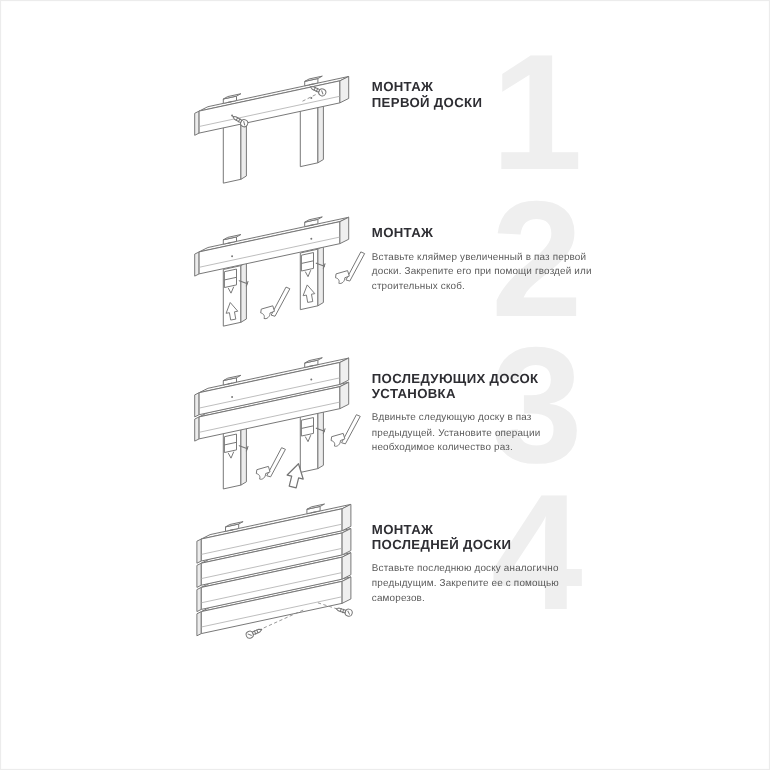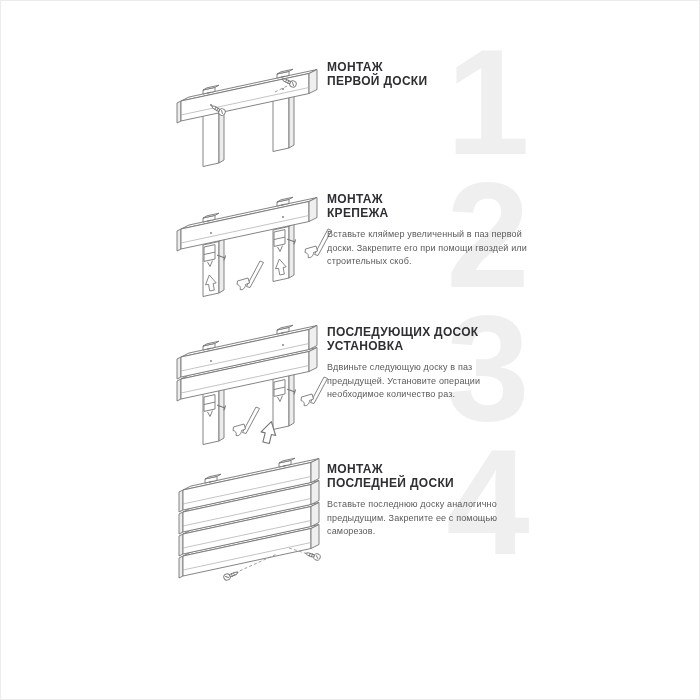--- a/index.html
+++ b/index.html
@@ -9,21 +9,21 @@
     border:1px solid #ececec;box-sizing:border-box;
     font-family:"Liberation Sans",sans-serif;overflow:hidden;
   }
   .step{position:absolute;left:0;width:700px;height:140px;}
   .num{
     position:absolute;left:428px;top:-24px;width:118px;
     text-align:center;font-size:150px;line-height:1;font-weight:bold;
     color:var(--step-number,#efefef);z-index:0;user-select:none;
   }
   .fig{position:absolute;margin:0;z-index:1;}
-  .txt{position:absolute;left:326px;width:205px;z-index:2;}
+  .txt{position:absolute;left:337px;width:205px;z-index:2;margin-top:12px;}
   .title{
     margin:0 0 8px 0;font-size:12px;line-height:13.5px;font-weight:bold;
     letter-spacing:.3px;color:var(--title,#2e2e33);text-transform:uppercase;
   }
   .title span{display:block;}
   .desc{
     margin:0;font-size:9px;line-height:13.5px;letter-spacing:.15px;
     color:var(--body-text,#5a5a5a);
   }
   .defs-svg{position:absolute;width:0;height:0;overflow:hidden;}
@@ -136,21 +136,20 @@
             <use href="#g-hammer"></use>
           </g>
         <g transform="translate(140,62)">
             <use href="#g-hammer"></use>
           </g>
       </svg>
     </figure>
     <div class="txt" style="top:9px">
       <h2 class="title">
         <span>МОНТАЖ</span>
-        <span>КРЕПЕЖА</span>
       </h2>
       <p class="desc">Вставьте кляймер увеличенный в паз первой доски. Закрепите его при помощи гвоздей или строительных скоб.</p>
     </div>
   </section>
 
   <section class="step" style="top:316px">
     <div class="num">3</div>
     <figure class="fig" style="left:172px;top:6px">
       <svg width="168" height="130" viewBox="0 0 168 130">
         <use href="#g-post" x="30" y="70"></use>

